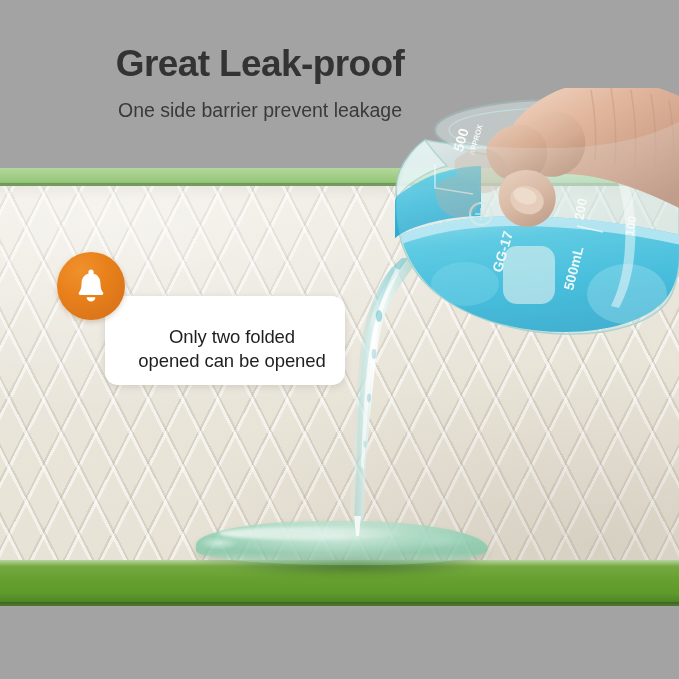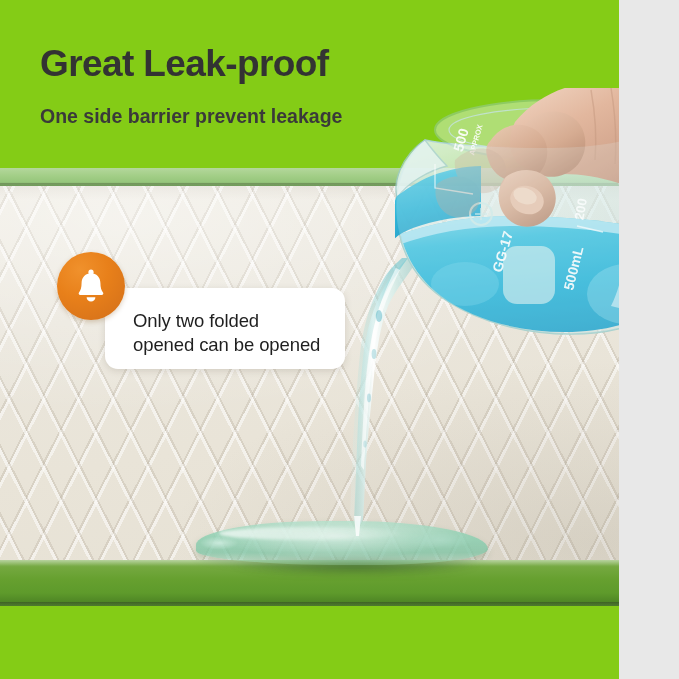--- a/index.html
+++ b/index.html
@@ -3,31 +3,31 @@
 <meta charset="utf-8">
 <style>
   * { margin:0; padding:0; box-sizing:border-box; }
   html,body { width:679px; height:679px; }
   body {
     font-family: "Liberation Sans", sans-serif;
     background:#e8e8e8;
     overflow:hidden;
     position:relative;
   }
-  #stage { position:absolute; inset:0; width:619px; height:679px; overflow:hidden; background:#84cc16; }
+  #stage { position:absolute; inset:0; width:679px; height:679px; overflow:hidden; background:#a3a3a3;text-align:center; }
 
   
   #header { position:absolute; left:40px; top:40px; width:440px; z-index:40; }
   #headline {
     font-size:37px; font-weight:bold; letter-spacing:-0.6px;
     color:#333333; line-height:48px; white-space:nowrap;
   }
   #subtitle {
-    font-size:19.5px; font-weight:bold; color:#3a3a3a;
-    line-height:30px; margin-top:13px; white-space:nowrap;
+    font-size:19.5px; font-weight:normal; color:#3a3a3a;
+    line-height:30px; margin-top:7px; white-space:nowrap;
   }
 
   
   #mat { position:absolute; left:0; top:168px; width:679px; height:438px; z-index:5; }
   .mat-edge-top {
     position:absolute; left:0; top:0; width:100%; height:18px;
     background:linear-gradient(to bottom,#b4d79c 0%,#a2ce86 45%,#96c67c 78%,#6f9a5a 100%);
   }
   .mat-edge-top:after{
     content:""; position:absolute; left:0; bottom:0; width:100%; height:3px;
@@ -114,24 +114,24 @@
 
   
   #callout { position:absolute; left:57px; top:252px; z-index:45; }
   #bell-badge {
     position:absolute; left:0; top:0; width:68px; height:68px; border-radius:50%;
     background:radial-gradient(80% 80% at 34% 26%, #f0912c 0%, #e8801a 52%, #d9741a 100%);
     box-shadow:0 2px 5px rgba(120,70,10,.25);
     display:flex; align-items:center; justify-content:center;
   }
   #callout-box {
-    position:absolute; left:48px; top:36px; width:240px; min-height:64px;
+    position:absolute; left:48px; top:44px; width:240px; min-height:64px;
     background:#ffffff; border-radius:13px;
     box-shadow:0 2px 7px rgba(90,80,60,.17);
-    padding:21px 14px 12px 28px;
+    padding:29px 14px 12px 28px;
   }
   #callout-box .line {
     font-size:18.5px; color:#1f1f1f; line-height:24px; white-space:nowrap;
     letter-spacing:-0.1px;
   }
 </style>
 </head>
 <body>
 
 <div id="stage">

